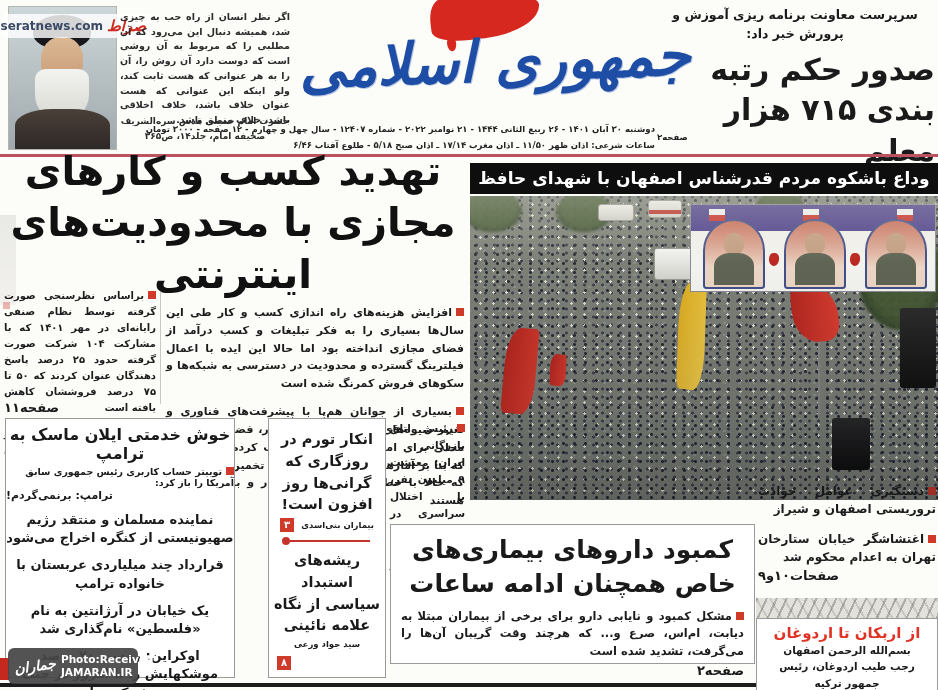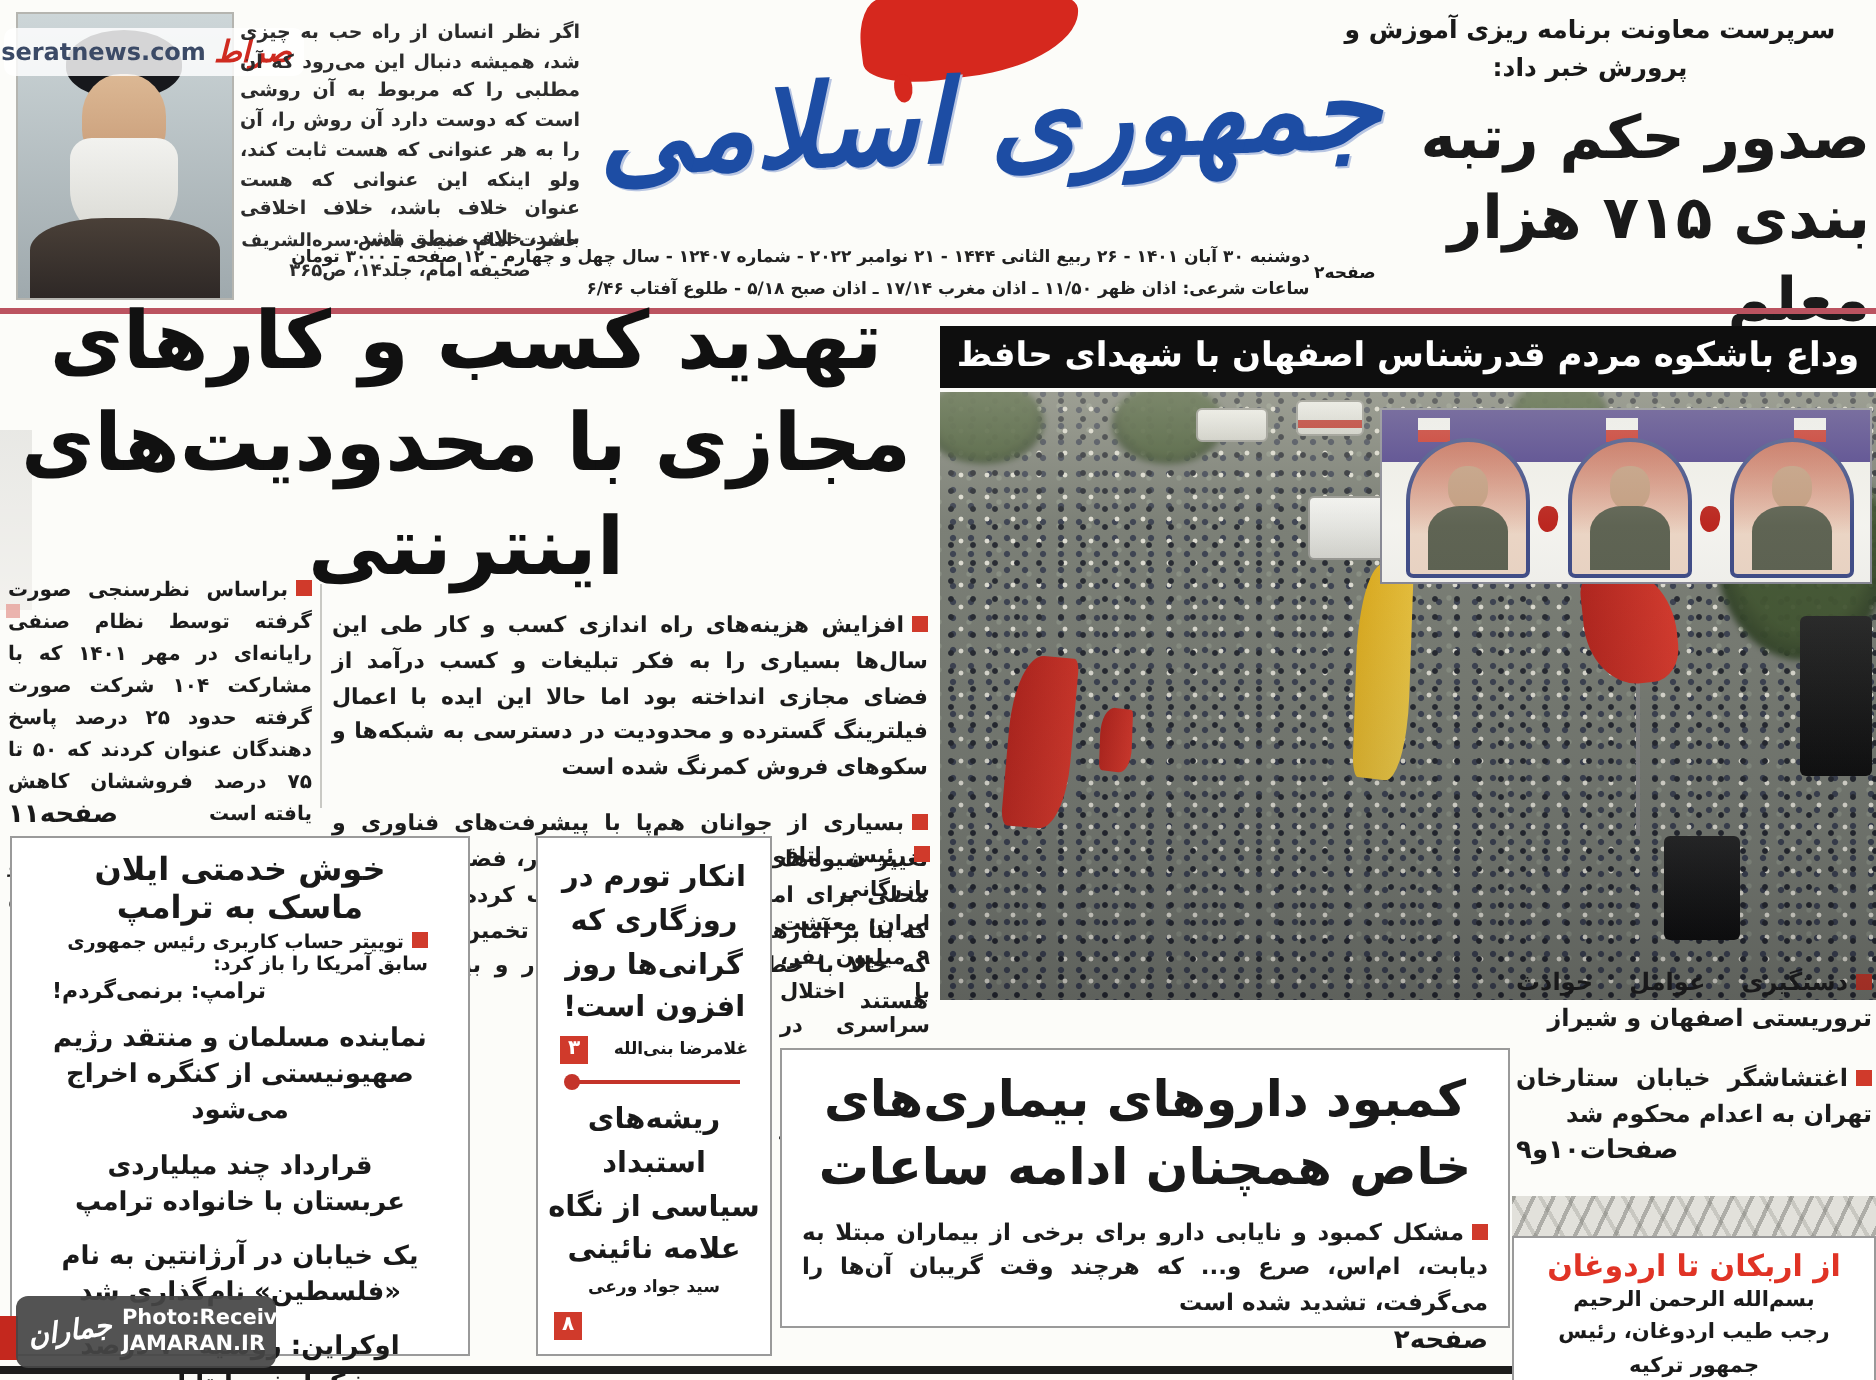--- a/index.html
+++ b/index.html
@@ -72,21 +72,21 @@
   .arch .sh{position:absolute;left:50%;top:32px;width:40px;height:32px;transform:translateX(-50%);
         background:#5c6150;border-radius:40% 40% 0 0;}
   .drop{position:absolute;width:10px;height:13px;background:#c01f18;border-radius:50% 50% 60% 60%;transform:rotate(4deg);}
   .flag-y{left:208px;top:86px;width:27px;height:108px;background:linear-gradient(100deg,#e3ad16,#f7d34d);
           border-radius:45% 8% 40% 10%;transform:skewY(5deg) rotate(2deg);}
   .flag-r{background:linear-gradient(100deg,#b51f18,#e23a2c);}
   .pole{width:2px;background:#888;}
   .spk{background:linear-gradient(#262626,#0c0c0c);border-radius:3px;}
   
   .box{border:1px solid #9a9a9a;background:#fff;box-sizing:border-box;}
-  .musk{left:5px;top:418px;width:230px;height:260px;padding:6px 20px;text-align:center;}
+  .musk{left:5px;top:418px;width:230px;height:260px;padding:6px 0;text-align:center;}
   .musk-title{font-size:16px;font-weight:900;}
   .musk-sub{margin-top:3px;font-size:9.5px;font-weight:bold;text-align:right;}
   .musk-trump{font-size:11px;font-weight:900;text-align:left;margin-top:1px;}
   .musk-item{margin-top:9px;font-size:13px;font-weight:800;line-height:1.4;}
   .opbox{left:268px;top:418px;width:118px;height:260px;padding:10px 5px 6px;box-sizing:border-box;text-align:center;position:absolute;}
   .op-title{font-size:14.5px;font-weight:900;line-height:1.5;}
   .op-meta{display:flex;justify-content:space-between;align-items:center;padding:2px 6px 0;}
   .op-author{font-size:8.5px;font-weight:bold;}
   .badge{width:14px;height:14px;background:#d03a2b;color:#fff;font-size:10px;font-weight:bold;
          text-align:center;line-height:14px;flex:0 0 auto;}
@@ -215,21 +215,21 @@
     <div class="musk-item">نماینده مسلمان و منتقد رژیم صهیونیستی از کنگره اخراج می‌شود</div>
     <div class="musk-item">قرارداد چند میلیاردی عربستان با خانواده ترامپ</div>
     <div class="musk-item">یک خیابان در آرژانتین به نام «فلسطین» نام‌گذاری شد</div>
     <div class="musk-item">اوکراین: روسیه ۷۰ درصد موشکهایش را تا امروز در جنگ مصرف کرده است</div>
 
   </div>
 
   <div class="box opbox">
     <div class="op-title">انکار تورم در روزگاری که گرانی‌ها روز افزون است!</div>
     <div class="op-meta">
-      <span class="op-author">غلامرضا بنی‌الله</span>
+      <span class="op-author">بیماران بنی‌اسدی</span>
       <span class="badge">۳</span>
     </div>
     <div class="red-div"></div>
     <div class="op-title">ریشه‌های استبداد سیاسی از نگاه علامه نائینی</div>
     <div class="op-meta" style="justify-content:center;">
       <span class="op-author">سید جواد ورعی</span>
     </div>
     <span class="badge badge-abs">۸</span>
   </div>
 
@@ -245,21 +245,21 @@
 
   <div class="abs sec">
     <div class="bul"><span class="sq"></span><span>دستگیری عوامل حوادث تروریستی اصفهان و شیراز</span></div>
     <div class="bul"><span class="sq"></span><span>اغتشاشگر خیابان ستارخان تهران به اعدام محکوم شد</span></div>
     <span class="pg-sm sec-pg">صفحات۱۰و۹</span>
   </div>
 
   <div class="abs pattern"></div>
   <div class="abs box erd">
     <div class="erd-title">از اربکان تا اردوغان</div>
-    <div class="erd-line">بسم‌الله الرحمن الرحیم</div>
+    <div class="erd-line">بسم‌الله الرحمن اصفهان</div>
     <div class="erd-line">رجب طیب اردوغان، رئیس جمهور ترکیه</div>
 
   </div>
 
   <div class="abs hr-black"></div>
 
   <div class="abs jam-tab"></div>
   <div class="abs jam">
     <span class="jam-logo">جماران</span>
     <span class="jam-txt">

